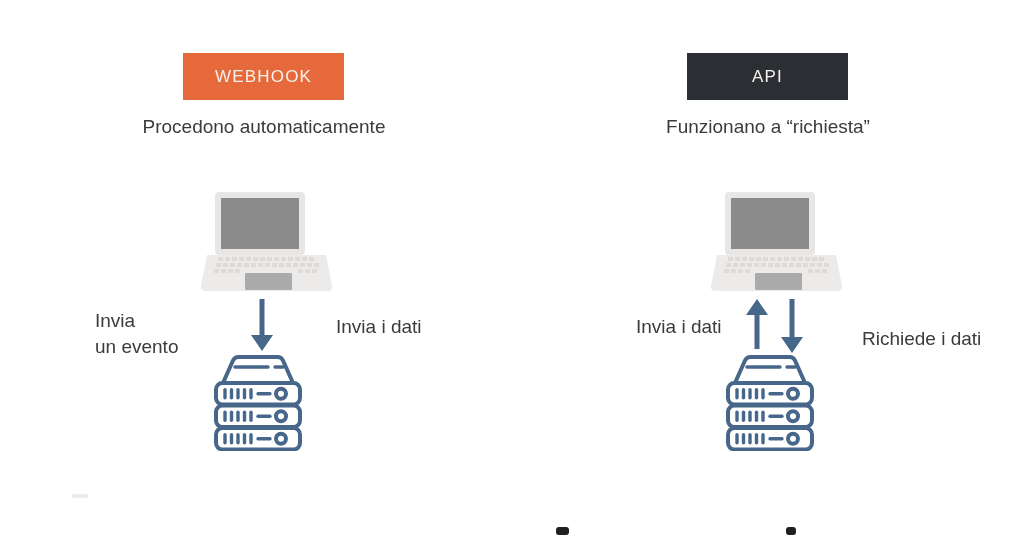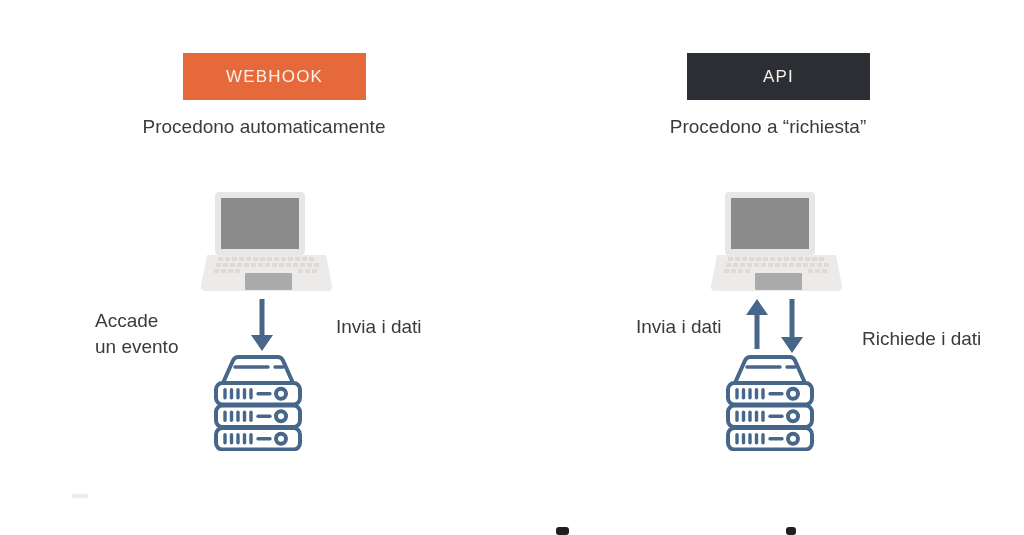--- a/index.html
+++ b/index.html
@@ -6,21 +6,21 @@
     --orange:#E6693C; --dark:#2B2E32; --blue:#46678A; --ink:#3B3B3D;
     --laptopBody:#ECEBE9; --laptopLid:#E8E7E5; --laptopScreen:#8B8B8B;
     --laptopKeys:#DCDBD9; --laptopPad:#ABABAB; --badgeText:#F7F1EB;
   }
   html,body{margin:0;padding:0;background:#fff;}
   .canvas{
     position:relative;width:1024px;height:535px;background:#fff;
     font-family:"Liberation Sans", sans-serif;color:var(--ink);overflow:hidden;
   }
   .badge{
-    position:absolute;width:183px;height:47px;display:flex;align-items:center;justify-content:center;
+    position:absolute;width:161px;height:47px;display:flex;align-items:center;justify-content:center;
     font-size:17px;letter-spacing:1.2px;color:var(--badgeText);font-weight:400;
   }
   .badge.orange{left:183px;top:53px;background:var(--orange);}
   .badge.dark{left:687px;top:53px;background:var(--dark);justify-content:center;}
   .subtitle{
     position:absolute;top:116px;font-size:19px;text-align:center;color:var(--ink);
   }
   .subtitle.left{left:83px;width:362px;}
   .subtitle.right{left:588px;width:360px;}
   .flow-label{position:absolute;font-size:19px;color:var(--ink);white-space:nowrap;margin-left:24px;}
@@ -88,21 +88,21 @@
       </g>
       <rect x="47" y="82" width="47" height="17" rx="1" fill="var(--laptopPad)"></rect>
     </svg>
 
     <svg class="abs" style="left:249px;top:299px;" width="26" height="52" viewBox="0 0 26 52">
       <rect x="10.5" y="0" width="5" height="38" fill="var(--blue)"></rect>
       <polygon points="2,36 24,36 13,52" fill="var(--blue)"></polygon>
     </svg>
 
     <div class="event-label">
-      <div>Accade</div>
+      <div>Invia</div>
       <div>un evento</div>
     </div>
 
     <div class="flow-label" style="left:312px;top:316px;">Invia i dati</div>
 
     <svg class="abs" style="left:210px;top:351px;" width="96" height="100" viewBox="0 0 96 100">
       <g stroke="var(--blue)" fill="#fff" stroke-width="4" stroke-linejoin="round" stroke-linecap="round">
         <path d="M13 32 L23 9.5 Q24.5 6 28.5 6 L67.5 6 Q71.5 6 73 9.5 L83 32"></path>
         <rect x="6" y="32" width="84" height="21.5" rx="6.5"></rect>
         <rect x="6" y="54.5" width="84" height="21.5" rx="6.5"></rect>
@@ -137,21 +137,21 @@
       </g>
     </svg>
   </section>
 
   <section>
 
     <div class="badge dark">
       <span>API</span>
     </div>
 
-    <div class="subtitle right">Procedono a “richiesta”</div>
+    <div class="subtitle right">Funzionano a “richiesta”</div>
 
     <svg class="abs" style="left:708px;top:191px;" width="140" height="102" viewBox="0 0 140 102">
       <rect x="17" y="1" width="90" height="63" rx="4" fill="var(--laptopLid)"></rect>
       <rect x="23" y="7" width="78" height="51" fill="var(--laptopScreen)"></rect>
       <path d="M9 64 L128 64 L134 95 Q135 100 129 100 L8 100 Q2 100 3 95 Z" fill="var(--laptopBody)"></path>
       <g fill="var(--laptopKeys)">
         <rect x="20" y="66" width="5" height="4"></rect>
           <rect x="27" y="66" width="5" height="4"></rect>
           <rect x="34" y="66" width="5" height="4"></rect>
           <rect x="41" y="66" width="5" height="4"></rect>

